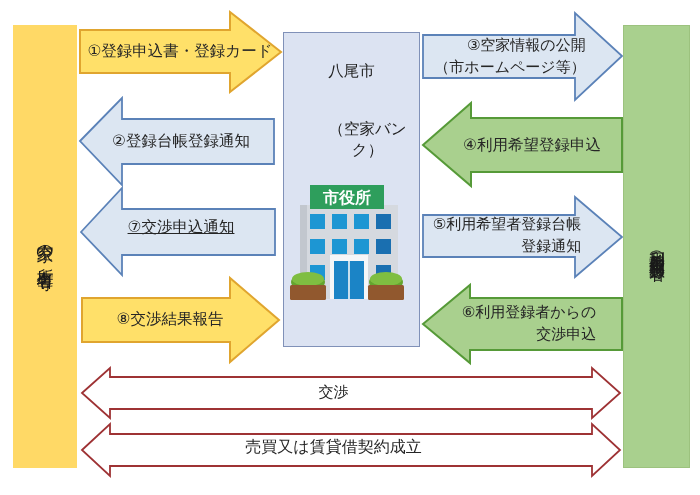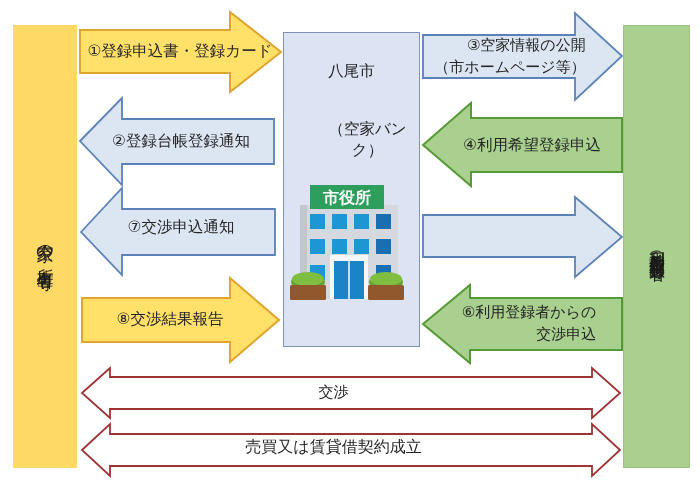--- a/index.html
+++ b/index.html
@@ -23,21 +23,21 @@
   
   .alabel{position:absolute;display:flex;align-items:center;justify-content:center;
     text-align:right;font-size:15.5px;color:#262626;line-height:22px;}
   .multiline{white-space:pre-line;font-size:15px;}
   .l1{left:80px;top:29px;width:200px;height:44px;}
   .l2{left:88px;top:118px;width:186px;height:46px;}
   .l3{left:424px;top:32px;width:172px;height:48px;}
   .l4{left:445px;top:117px;width:174px;height:55px;}
   .l5{left:423px;top:210px;width:168px;height:50px;}
   .l6{left:442px;top:293px;width:174px;height:60px;}
-  .l7{left:88px;top:208px;width:186px;height:37px;}
+  .l7{left:88px;top:208px;width:186px;height:37px;text-decoration:underline;}
   .l8{left:82px;top:296px;width:176px;height:46px;}
   .l9{left:66px;top:376px;width:535px;height:31px;font-size:15px;}
   .l10{left:66px;top:431px;width:535px;height:31px;font-size:16px;}
 </style>
 </head>
 <body>
 
 <div class="canvas">
 
   <svg class="arrows-layer" width="700" height="495" viewBox="0 0 700 495">
@@ -96,20 +96,22 @@
       <rect x="20" y="2" width="74" height="24" fill="#2E9E5C"></rect>
       <text x="57" y="20" text-anchor="middle" font-size="16" font-weight="bold" fill="#FFFFFF" font-family="'Liberation Sans',sans-serif">市役所</text>
     </svg>
   </div>
 
   <div class="alabel l1">①登録申込書・登録カード</div>
   <div class="alabel l3 multiline">③空家情報の公開
 （市ホームページ等）</div>
   <div class="alabel l2">②登録台帳登録通知</div>
   <div class="alabel l4">④利用希望登録申込</div>
+  <div class="alabel l5 multiline">⑤利用希望者登録台帳
+登録通知</div>
   <div class="alabel l6 multiline">⑥利用登録者からの
 交渉申込</div>
   <div class="alabel l7">⑦交渉申込通知</div>
   <div class="alabel l8">⑧交渉結果報告</div>
   <div class="alabel l9">交渉</div>
   <div class="alabel l10">売買又は賃貸借契約成立</div>
 
 </div>
 
 </body></html>

